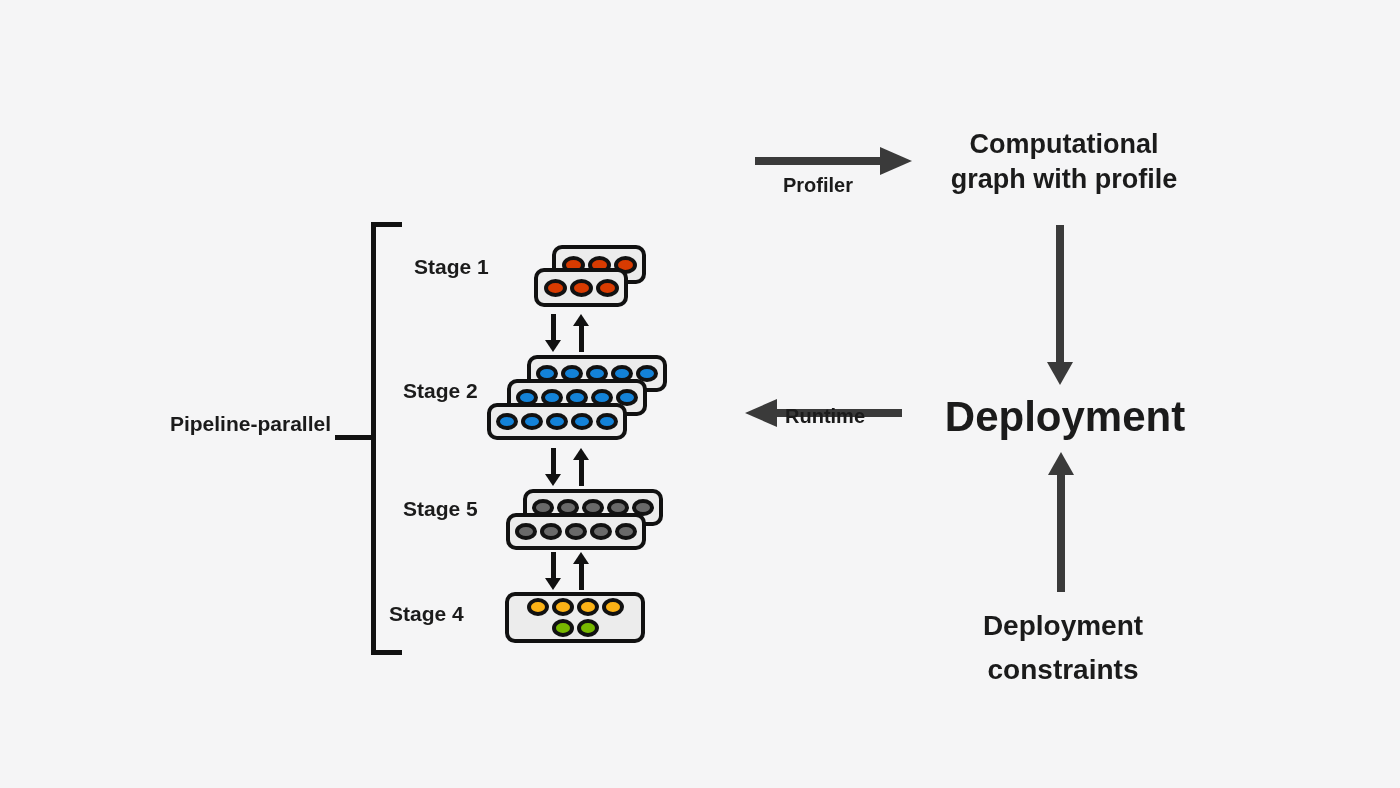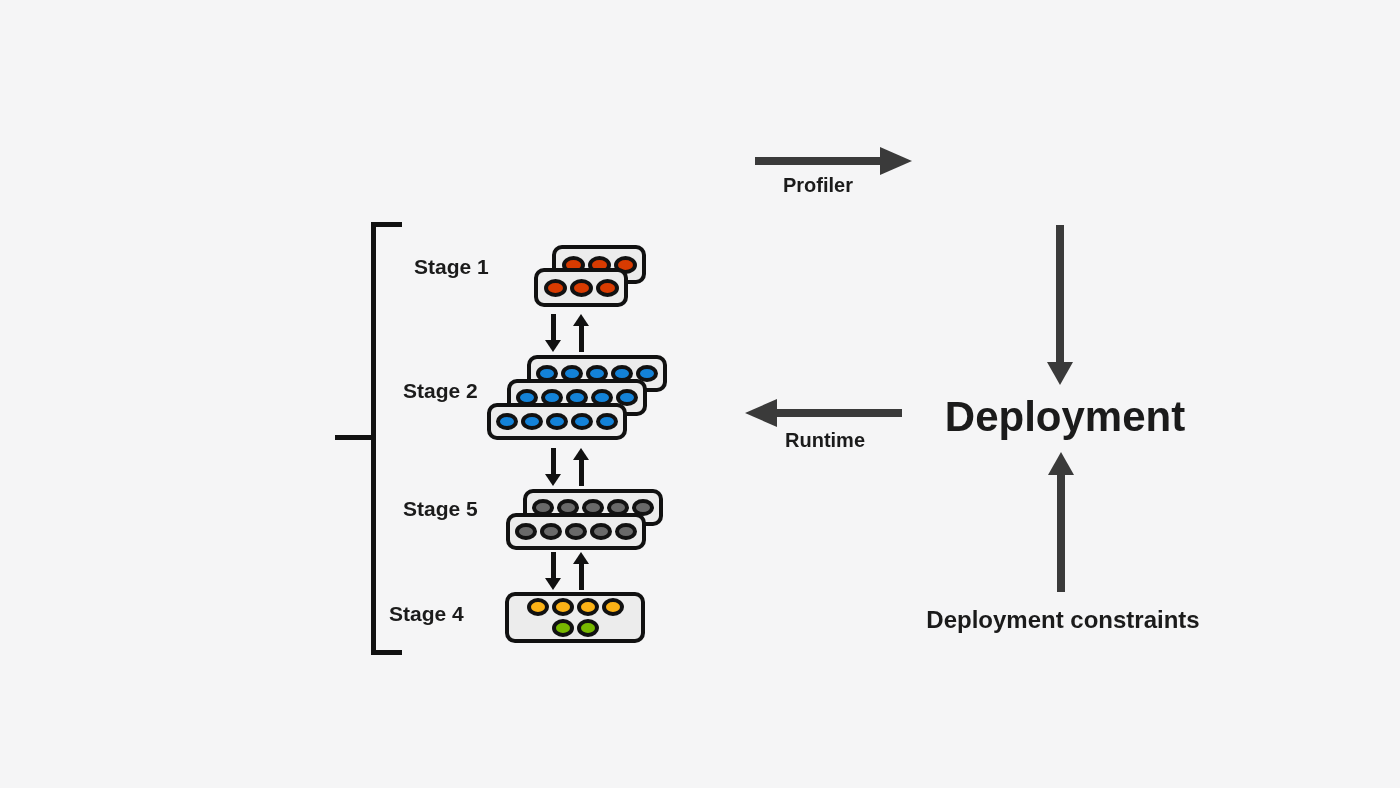--- a/index.html
+++ b/index.html
@@ -21,24 +21,24 @@
     border: 5px solid #111;
     border-radius: 2px;
     display: flex; align-items: center; justify-content: center;
     font-size: 28px;
   }
 
   
   .txt { position: absolute; text-align: center; }
   .comp-graph { left: 914px; top: 127px; width: 300px; font-size: 27px; line-height: 35px; }
   .optimizer  { left: 915px; top: 393px; width: 300px; font-size: 42px; line-height: 48px; }
-  .deployment { left: 913px; top: 604px; width: 300px; font-size: 24px; line-height: 32px; }
+  .deployment { left: 913px; top: 604px; width: 300px; font-size: 28px; line-height: 44px; }
   .edge-label { position: absolute; width: 110px; text-align: center; font-size: 20px; }
   .profiler-label { left: 763px; top: 174px; }
-  .runtime-label  { left: 770px; top: 429px; }
+  .runtime-label  { left: 770px; top: 405px; }
   .pipeline-label {
     position: absolute; left: 139px; top: 411px; width: 192px;
     text-align: right; font-size: 21px; line-height: 26px;
   }
   .stage-label {
     position: absolute; font-size: 21px; line-height: 24px; white-space: nowrap;
   }
 
   
   .arrow-h { position: absolute; width: 157px; height: 28px; }
@@ -109,20 +109,24 @@
 
 <div id="canvas">
 
 
   <div class="arrow-h arrow-right" style="left:755px; top:147px;">
     <div class="shaft"></div>
     <div class="head"></div>
   </div>
   <div class="edge-label profiler-label">Profiler</div>
 
+  <div class="txt comp-graph">
+    <div>Computational</div>
+    <div>graph with profile</div>
+  </div>
 
   <div class="arrow-v arrow-down" style="left:1047px; top:225px;">
     <div class="shaft"></div>
     <div class="head"></div>
   </div>
 
   <div class="txt optimizer">Deployment</div>
 
   <div class="arrow-v arrow-up" style="left:1048px; top:452px;">
     <div class="head"></div>
@@ -136,20 +140,21 @@
     <div class="shaft"></div>
   </div>
   <div class="edge-label runtime-label">Runtime</div>
 
   <div class="bracket-line" style="left:371px; top:222px; width:5px; height:433px;"></div>
   <div class="bracket-line" style="left:371px; top:222px; width:31px; height:5px;"></div>
   <div class="bracket-line" style="left:371px; top:650px; width:31px; height:5px;"></div>
   <div class="bracket-line" style="left:335px; top:435px; width:37px; height:5px;"></div>
 
   <div class="pipeline-label">
+    <div>Pipeline-parallel</div>
   </div>
 
   <div id="pipeline-stages">
       <div class="stage-label" style="left: 414px; top: 255px;">Stage 1</div>
       <div class="card" style="left: 552px; top: 245px; width: 94px; height: 39px; z-index: 1;">
         <div class="oval-row">
           <div class="oval" style="width: 23px; height: 18px; background: rgb(216, 59, 1);"></div>
           <div class="oval" style="width: 23px; height: 18px; background: rgb(216, 59, 1);"></div>
           <div class="oval" style="width: 23px; height: 18px; background: rgb(216, 59, 1);"></div>
         </div>

